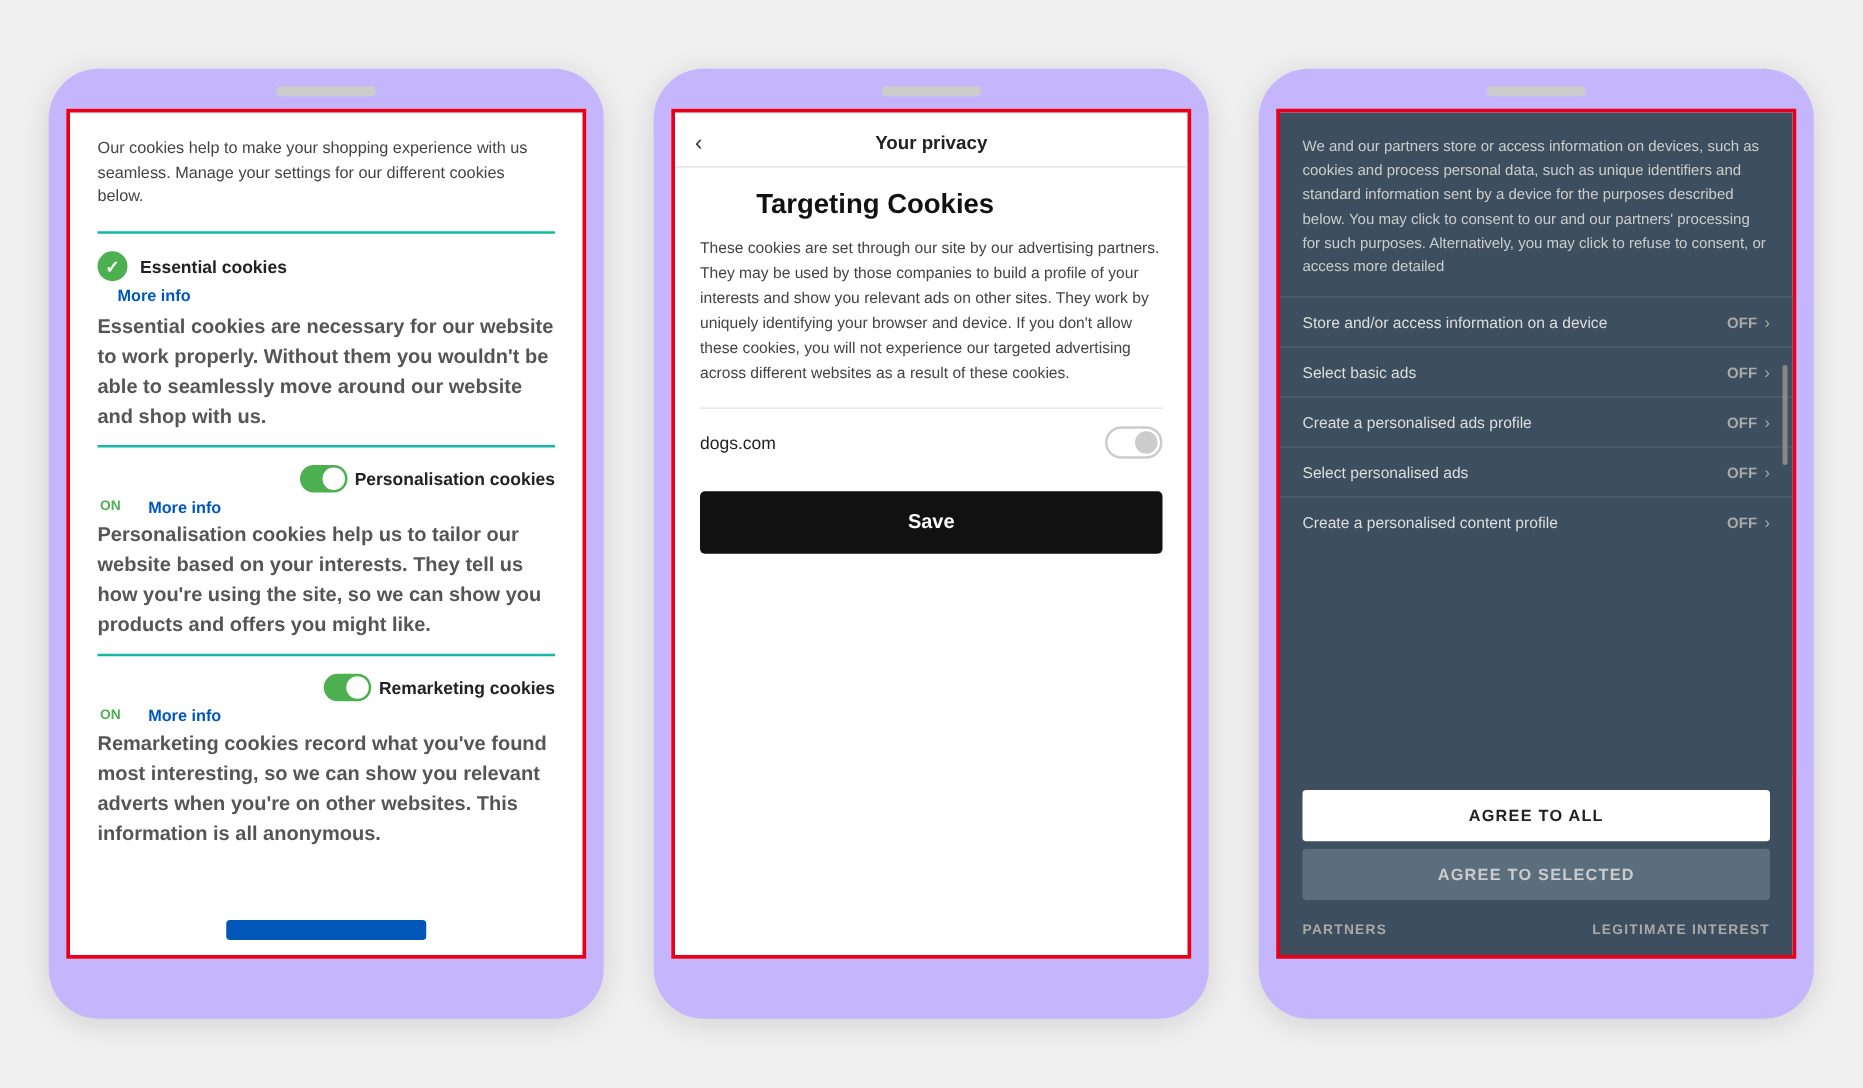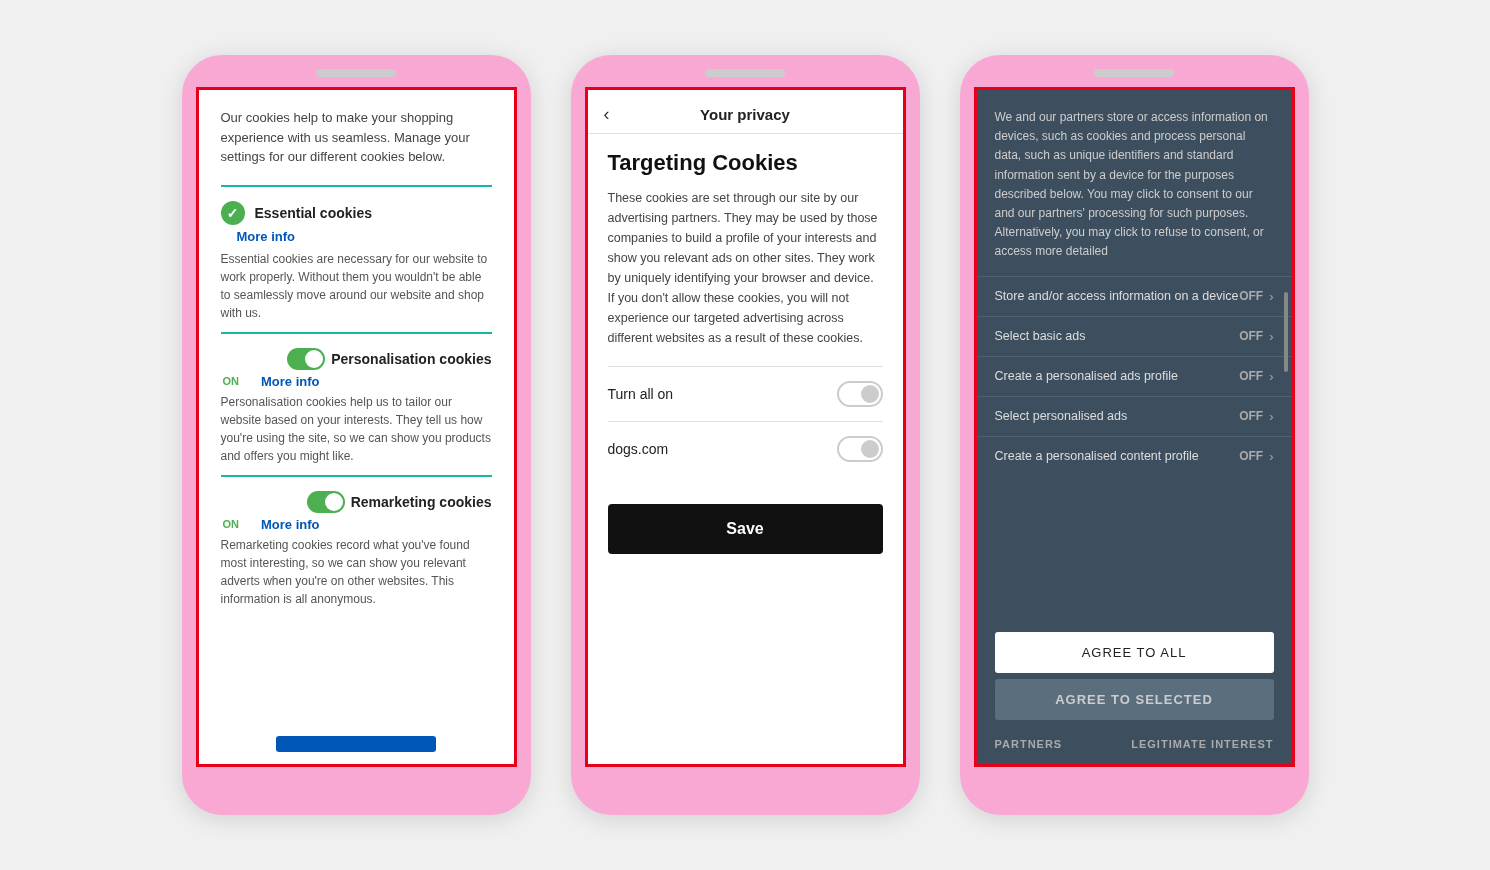--- a/index.html
+++ b/index.html
@@ -10,23 +10,23 @@
       justify-content: center;
       align-items: center;
       width: 1490px;
       height: 870px;
       gap: 40px;
       padding: 40px;
     }
 
     
     .phone {
-      background: #f9a8d4;
+      background: #c4b5fd;
       border-radius: 40px;
-      width: 349px;
+      width: 444px;
       height: 760px;
       box-shadow: 0 4px 24px rgba(0,0,0,0.13);
       position: relative;
       overflow: hidden;
       flex-shrink: 0;
     }
     .phone-notch {
       width: 80px;
       height: 8px;
       background: #ccc;
@@ -72,23 +72,24 @@
       color: #222;
     }
     .more-info {
       color: #0057b8;
       font-size: 13px;
       font-weight: bold;
       margin-bottom: 6px;
       padding-left: 16px;
     }
     .cookie-desc {
-      font-size: 12px;
+      font-size: 16px;
       color: #555;
       line-height: 1.5;
+      font-weight: bold;
     }
     
     .check-circle {
       width: 24px;
       height: 24px;
       border-radius: 50%;
       background: #4CAF50;
       display: flex;
       align-items: center;
       justify-content: center;
@@ -175,20 +176,21 @@
     .phone2-body {
       padding: 16px 20px;
       flex: 1;
       overflow: hidden;
     }
     .phone2-section-title {
       font-size: 22px;
       font-weight: bold;
       color: #111;
       margin-bottom: 12px;
+      margin-left: 45px;
     }
     .phone2-desc {
       font-size: 12.5px;
       color: #444;
       line-height: 1.6;
       margin-bottom: 18px;
     }
     
     .toggle-off {
       width: 46px;
@@ -220,21 +222,21 @@
       font-size: 14px;
       color: #222;
     }
     .phone2-save-btn {
       background: #111;
       color: #fff;
       text-align: center;
       padding: 16px;
       font-size: 16px;
       font-weight: bold;
-      margin: 28px 0 0 0;
+      margin: 12px 0 0 0;
       border-radius: 4px;
       cursor: pointer;
     }
 
     
     .phone3-content {
       background: #3d4f5e;
       height: 100%;
       display: flex;
       flex-direction: column;
@@ -275,21 +277,21 @@
       color: #aaa;
       font-size: 13px;
     }
     .phone3-agree-all {
       margin: 10px 18px 6px;
       background: #fff;
       color: #222;
       text-align: center;
       padding: 13px;
       font-size: 13px;
-      font-weight: normal;
+      font-weight: bold;
       letter-spacing: 1px;
       border-radius: 3px;
       cursor: pointer;
     }
     .phone3-agree-selected {
       margin: 0 18px 8px;
       background: #5a6e7e;
       color: #ccc;
       text-align: center;
       padding: 13px;
@@ -374,24 +376,20 @@
   <div class="phone-content">
     <div class="phone2-inner">
       <div class="phone2-header">
         <span class="phone2-back">‹</span>
         <span class="phone2-title">Your privacy</span>
       </div>
       <div class="phone2-body">
         <div class="phone2-section-title">Targeting Cookies</div>
         <p class="phone2-desc">These cookies are set through our site by our advertising partners. They may be used by those companies to build a profile of your interests and show you relevant ads on other sites. They work by uniquely identifying your browser and device. If you don't allow these cookies, you will not experience our targeted advertising across different websites as a result of these cookies.</p>
 
-        <div class="toggle-row2">
-          <span class="toggle-row2-label">Turn all on</span>
-          <div class="toggle-off"></div>
-        </div>
 
 
         <div class="toggle-row2">
           <span class="toggle-row2-label">dogs.com</span>
           <div class="toggle-off"></div>
         </div>
 
 
         <div class="phone2-save-btn">Save</div>
       </div>

